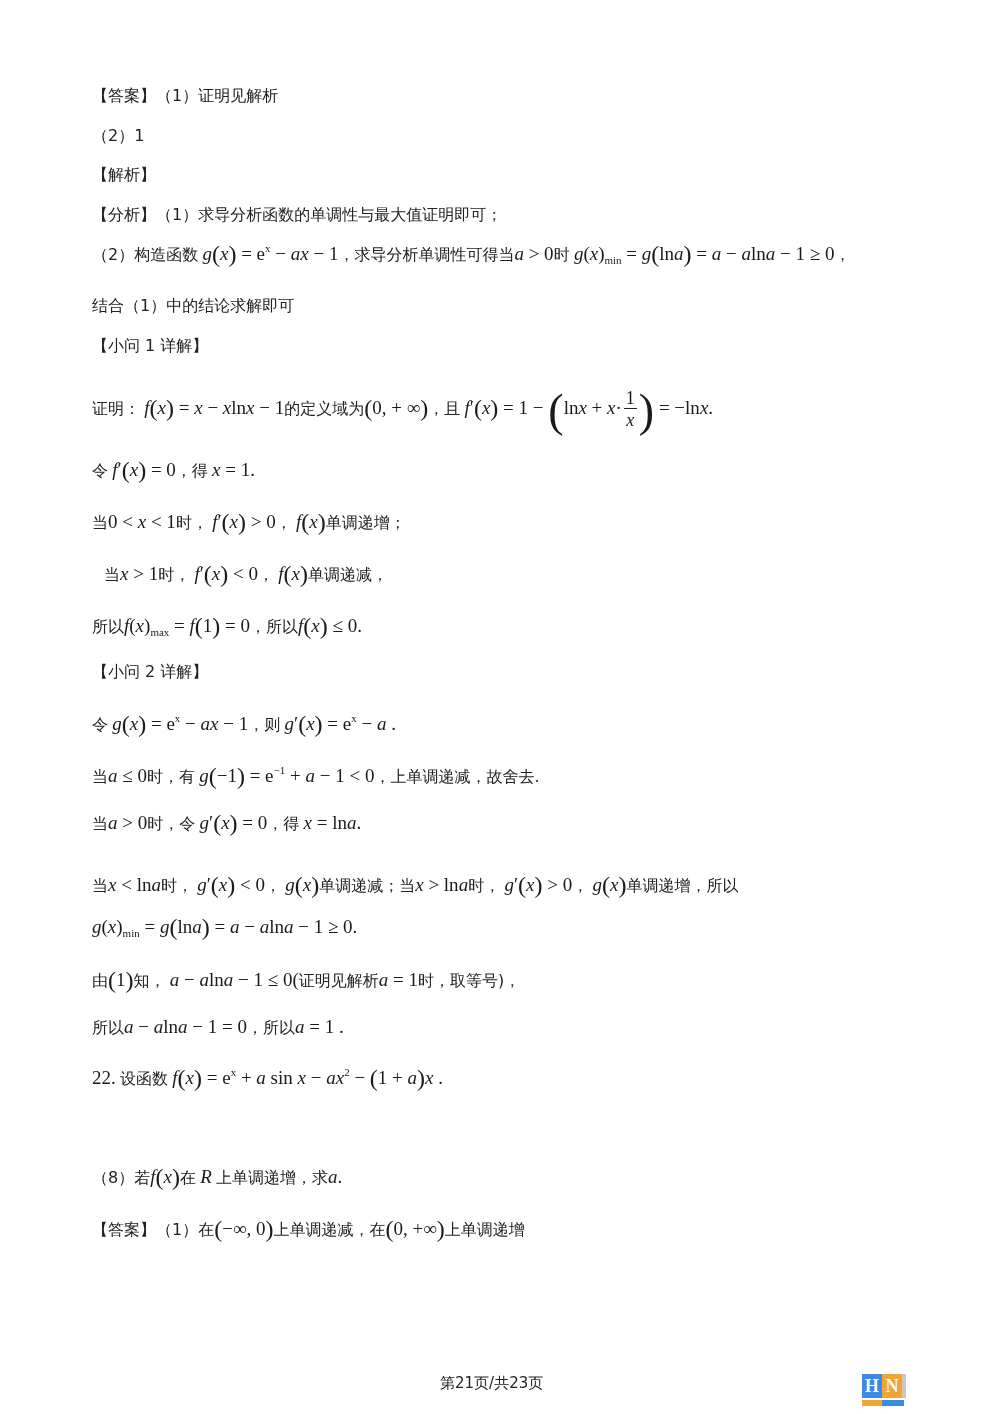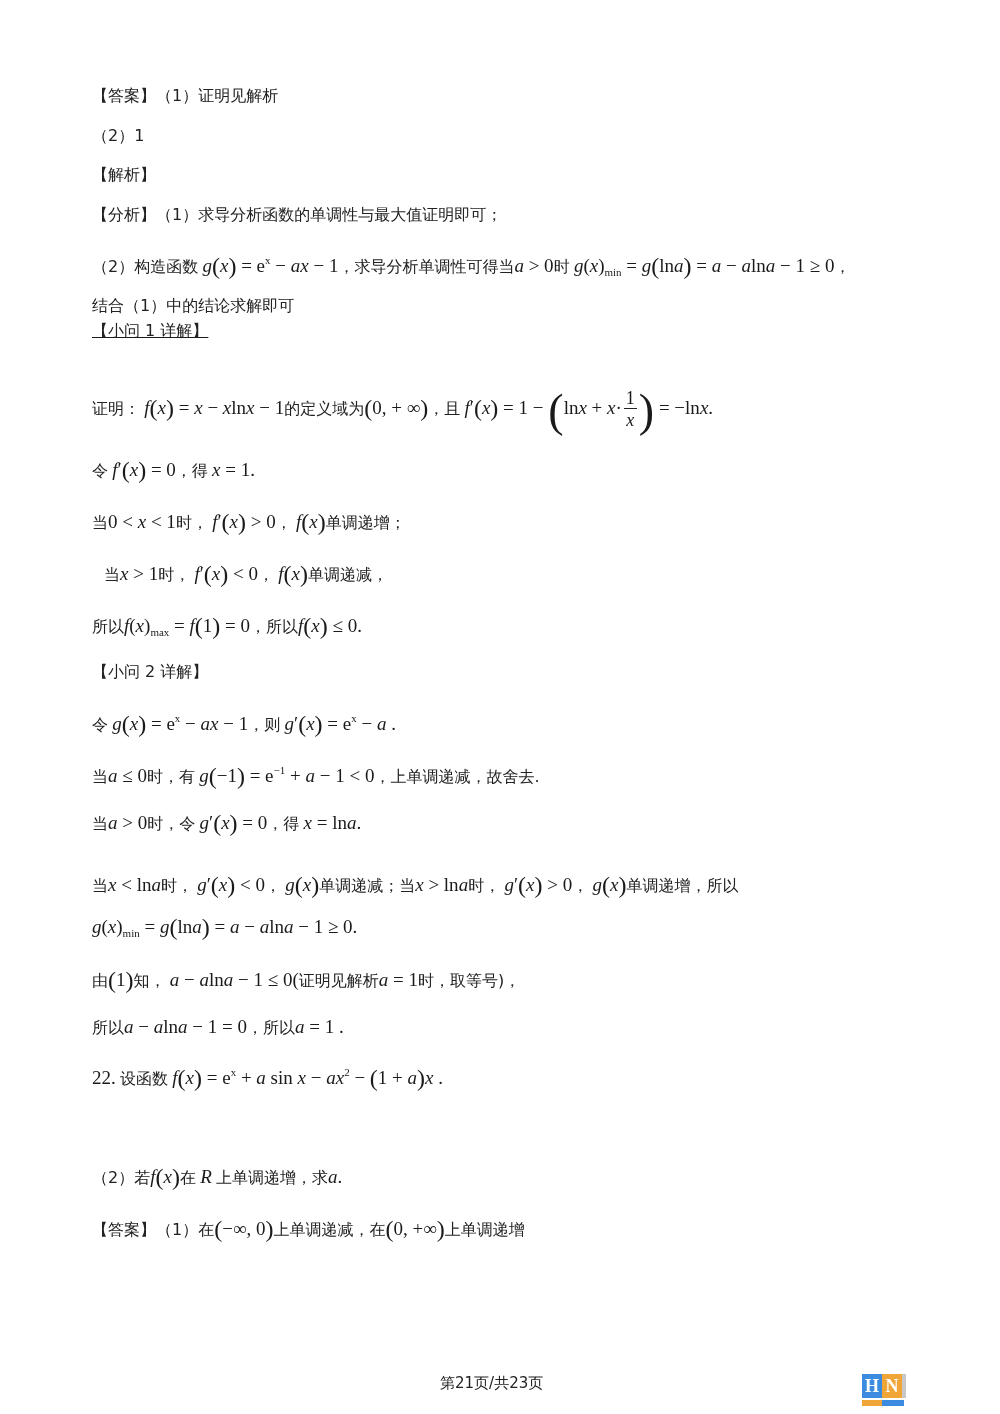--- a/index.html
+++ b/index.html
@@ -55,31 +55,31 @@
   </div>
 
   <div class="line" style="top:163px;">
     <span class="cjk">【解析】</span>
   </div>
 
   <div class="line" style="top:203px;">
     <span class="cjk">【分析】</span><span class="cjk">（1）求导分析函数的单调性与最大值证明即可；</span>
   </div>
 
-  <div class="line" style="top:248px;text-align:center;">
+  <div class="line" style="top:236px;text-align:center;">
     <span class="cjk">（2）构造函数</span>
     <span class="m mi">g<span class="big" style="font-style:normal">(</span>x<span class="big" style="font-style:normal">)</span><span style="font-style:normal"> = e</span><span class="sup mi">x</span><span style="font-style:normal"> − </span>ax<span style="font-style:normal"> − 1</span></span><span class="cjk">，求导分析单调性可得当</span><span class="m mi">a<span style="font-style:normal"> &gt; 0</span></span><span class="cjk">时</span>
     <span class="m mi">g<span style="font-style:normal">(</span>x<span style="font-style:normal">)</span><span class="sub">min</span><span style="font-style:normal"> = </span>g<span class="big" style="font-style:normal">(</span><span style="font-style:normal">ln</span>a<span class="big" style="font-style:normal">)</span><span style="font-style:normal"> = </span>a<span style="font-style:normal"> − </span>a<span style="font-style:normal">ln</span>a<span style="font-style:normal"> − 1 ≥ 0</span></span><span class="cjk">，</span>
   </div>
 
   <div class="line" style="top:294px;">
     <span class="cjk">结合（1）中的结论求解即可</span>
   </div>
 
-  <div class="line" style="top:319px;text-decoration:underline;">
+  <div class="line" style="top:334px;">
     <span class="cjk">【小问 1 详解】</span>
   </div>
 
   <div class="line" style="top:388px;">
     <span class="cjk">证明：</span>
     <span class="m mi">f<span class="big" style="font-style:normal">(</span>x<span class="big" style="font-style:normal">)</span><span style="font-style:normal"> = </span>x<span style="font-style:normal"> − </span>x<span style="font-style:normal">ln</span>x<span style="font-style:normal"> − 1</span></span><span class="cjk">的定义域为</span><span class="m"><span class="big">(</span>0, + ∞<span class="big">)</span></span><span class="cjk">，且</span>
     <span class="m mi">f<span style="font-style:normal">′</span><span class="big" style="font-style:normal">(</span>x<span class="big" style="font-style:normal">)</span><span style="font-style:normal"> = 1 − </span><span class="huge" style="font-style:normal">(</span><span style="font-style:normal">ln</span>x<span style="font-style:normal"> + </span>x<span style="font-style:normal">·</span><span class="frac" style="font-style:normal"><span class="num">1</span><span class="den">x</span></span><span class="huge" style="font-style:normal">)</span><span style="font-style:normal"> = −ln</span>x<span style="font-style:normal">.</span></span>
   </div>
 
   <div class="line" style="top:458px;">
@@ -147,21 +147,21 @@
   </div>
 
   <div class="line" style="top:1060px;">
     <span class="m">22.</span>
     <span class="cjk">设函数</span>
     <span class="m mi">f<span class="big" style="font-style:normal">(</span>x<span class="big" style="font-style:normal">)</span><span style="font-style:normal"> = e</span><span class="sup mi">x</span><span style="font-style:normal"> + </span>a<span style="font-style:normal"> sin </span>x<span style="font-style:normal"> − </span>ax<span class="sup">2</span><span style="font-style:normal"> − </span><span class="big" style="font-style:normal">(</span><span style="font-style:normal">1 + </span>a<span class="big" style="font-style:normal">)</span>x<span style="font-style:normal"> .</span></span>
   </div>
 
 
   <div class="line" style="top:1165px;">
-    <span class="cjk">（2）若</span><span class="m mi">f<span class="big" style="font-style:normal">(</span>x<span class="big" style="font-style:normal">)</span></span><span class="cjk">在</span>
+    <span class="cjk">（8）若</span><span class="m mi">f<span class="big" style="font-style:normal">(</span>x<span class="big" style="font-style:normal">)</span></span><span class="cjk">在</span>
     <span class="m mi">R</span>
     <span class="cjk">上单调递增，求</span><span class="m mi">a</span><span class="m">.</span>
   </div>
 
   <div class="line" style="top:1217px;">
     <span class="cjk">【答案】</span><span class="cjk">（1）在</span><span class="m"><span class="big">(</span>−∞, 0<span class="big">)</span></span><span class="cjk">上单调递减，在</span><span class="m"><span class="big">(</span>0, +∞<span class="big">)</span></span><span class="cjk">上单调递增</span>
   </div>
 
   <div class="footer-text">第21页/共23页</div>
 

